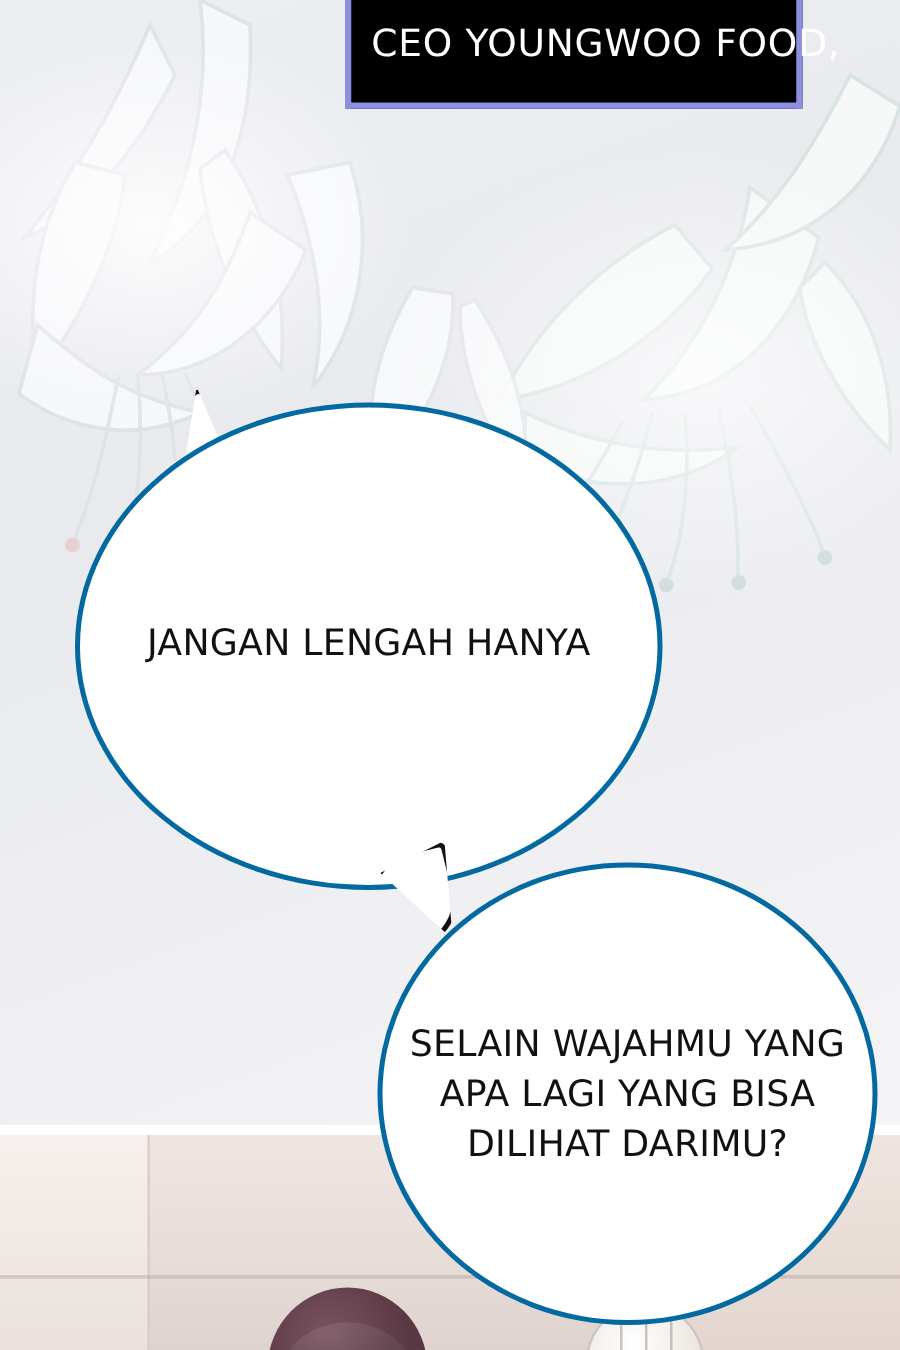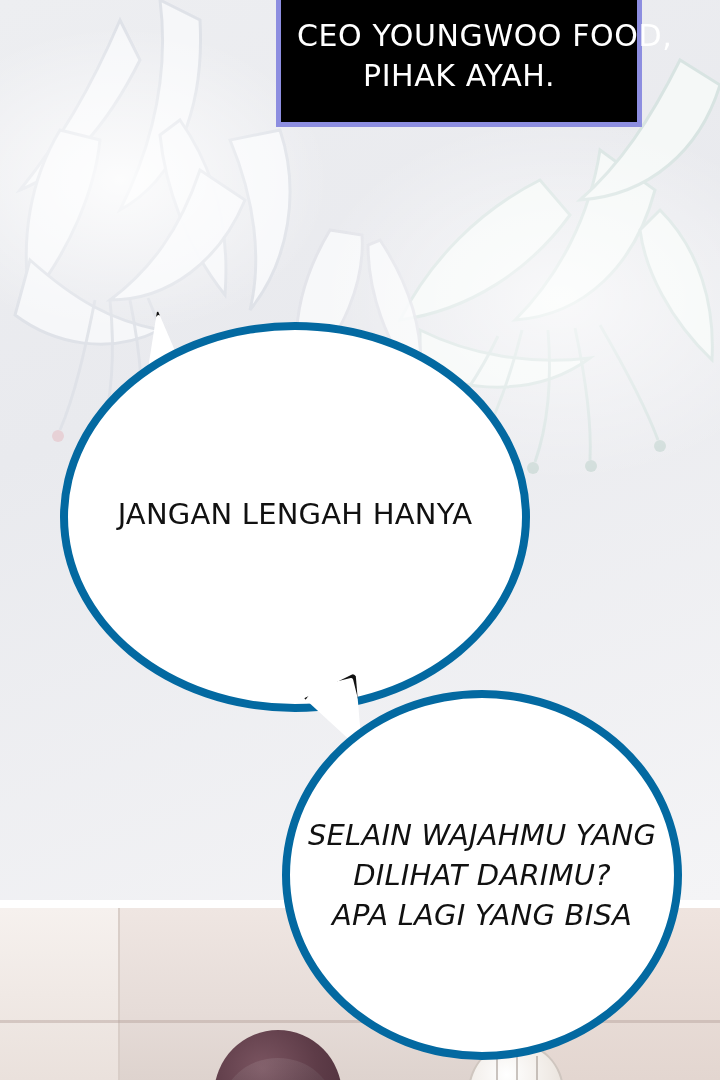--- a/index.html
+++ b/index.html
@@ -149,21 +149,21 @@
     letter-spacing: 0.6px;
     font-family: "DejaVu Sans", sans-serif;
     font-weight: 400;
     white-space: nowrap;
   }
 
   
   .bubble {
     position: absolute;
     background: #ffffff;
-    border: 8px solid #0369a1;
+    border: 4px solid #0369a1;
     border-radius: 50%;
     box-sizing: border-box;
     display: flex;
     align-items: center;
     justify-content: center;
     text-align: center;
   }
   .bubble .btext {
     color: #111111;
     font-size: 29px;
@@ -177,25 +177,24 @@
 
   #bubble-1 {
     left: 60px;
     top: 322px;
     width: 470px;
     height: 390px;
   }
   #bubble-1 .btext { padding-bottom: 6px; }
 
   #bubble-2 {
-    left: 282px;
+    left: 302px;
     top: 690px;
     width: 400px;
     height: 370px;
-    font-style: italic;
   }
 
   
   .tail {
     position: absolute;
     width: 0;
     height: 0;
   }
   #tail-1 {
     left: 126px;
@@ -291,32 +290,31 @@
   </div>
   <div class="head-dark"></div>
   <div class="head-light">
     <div class="strand" style="left:26px;"></div>
     <div class="strand" style="left:46px;"></div>
     <div class="strand" style="left:66px;"></div>
   </div>
 
   <div class="narration">
     <div class="line">CEO YOUNGWOO FOOD,</div>
-    <div class="line">PIHAK AYAH.</div>
   </div>
 
   <div class="tail" id="tail-1"></div>
   <div class="bubble" id="bubble-1">
     <div class="btext">
       <div class="line">JANGAN LENGAH HANYA</div>
     </div>
   </div>
 
   <div class="tail" id="tail-2"></div>
   <div class="bubble" id="bubble-2">
     <div class="btext">
       <div class="line">SELAIN WAJAHMU YANG</div>
+      <div class="line">APA LAGI YANG BISA</div>
       <div class="line">DILIHAT DARIMU?</div>
-      <div class="line">APA LAGI YANG BISA</div>
     </div>
   </div>
 
 </div>
 
 </body></html>

